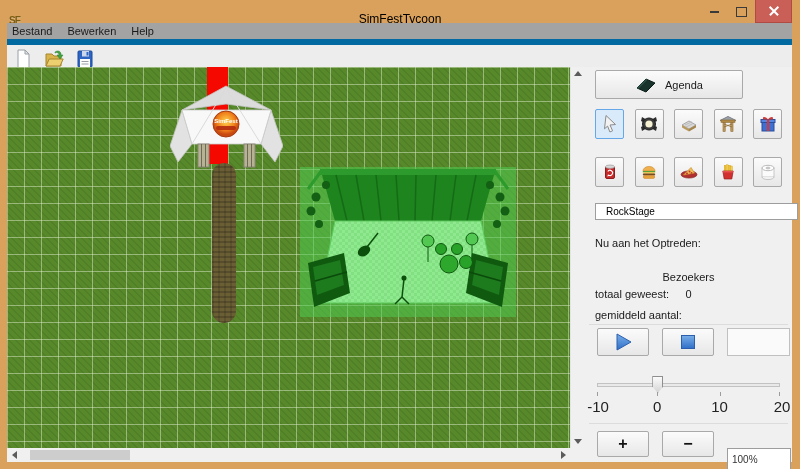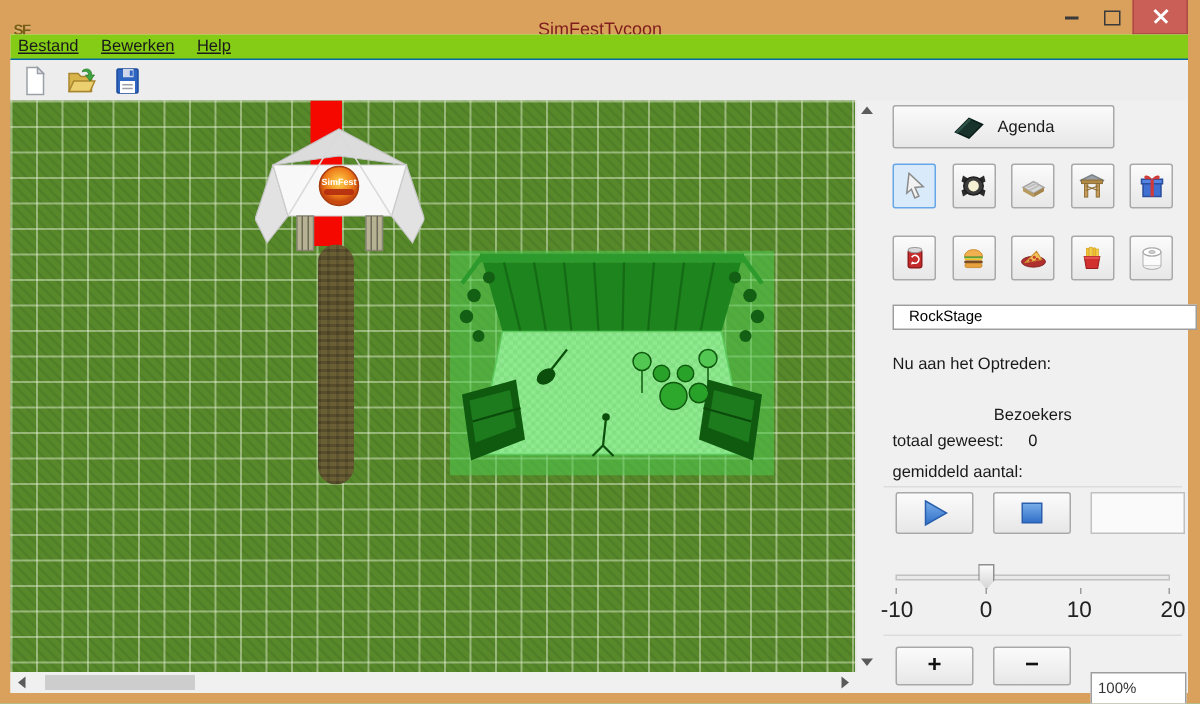--- a/index.html
+++ b/index.html
@@ -6,34 +6,34 @@
   body{
     width:800px;height:469px;position:relative;overflow:hidden;
     font-family:"Liberation Sans",sans-serif;font-size:11px;color:#1a1a1a;
     background:#fff;
   }
   
   .frame{position:absolute;inset:0;background:#d9a15b;}
   .titlebar{position:absolute;left:0;top:0;right:0;height:26px;display:flex;align-items:flex-end;}
   .app-icon{margin-left:9px;font-weight:bold;font-size:10px;color:#7a5c13;letter-spacing:-1px;
     text-shadow:0 1px 0 rgba(255,255,255,.35);}
-  .title-text{position:absolute;left:0;right:0;text-align:center;font-size:12px;color:#7f1d1d;}
+  .title-text{position:absolute;left:0;right:0;text-align:center;font-size:12px;color:#000000;}
   .win-controls{position:absolute;right:8px;top:0;height:23px;display:flex;align-items:stretch;}
   .win-btn{width:27px;display:flex;align-items:center;justify-content:center;cursor:default;}
   .win-btn.close{width:35px;background:#c95f57;border:1px solid #b04b44;border-top:none;}
   .glyph-min{width:9px;height:2px;background:#3a3a3a;}
   .glyph-max{width:9px;height:8px;border:1.5px solid #3a3a3a;}
   .glyph-x{position:relative;width:10px;height:10px;}
   .glyph-x:before,.glyph-x:after{content:"";position:absolute;left:-1px;top:4px;width:12px;height:1.6px;background:#fff;}
   .glyph-x:before{transform:rotate(45deg);}
   .glyph-x:after{transform:rotate(-45deg);}
   
   .client{position:absolute;left:7px;top:23px;width:785px;height:439px;background:#f0f0f0;}
-  .menubar{height:14px;background:#84cc16;border-bottom:1px solid #0369a1;
-    display:flex;align-items:center;gap:15px;padding:1px 10px 1px 5px;text-decoration:underline;}
+  .menubar{height:14px;background:#a3a3a3;border-bottom:6px solid #0369a1;
+    display:flex;align-items:center;gap:15px;padding:1px 10px 1px 5px;}
   .menu-item{color:#1a1a1a;}
   .toolbar{height:28px;background:#ededed;display:flex;align-items:center;gap:9px;padding:0 5px;}
   .tb-btn{width:22px;height:22px;display:flex;align-items:center;justify-content:center;}
   
   .canvas{position:absolute;left:0;top:44px;width:563px;height:381px;overflow:hidden;
     background-color:#57892b;
     background-image:
       linear-gradient(rgba(235,245,220,.45) 1px, transparent 1px),
       linear-gradient(90deg, rgba(235,245,220,.45) 1px, transparent 1px),
       repeating-linear-gradient(45deg, rgba(0,0,0,.07) 0 2px, transparent 2px 5px);

